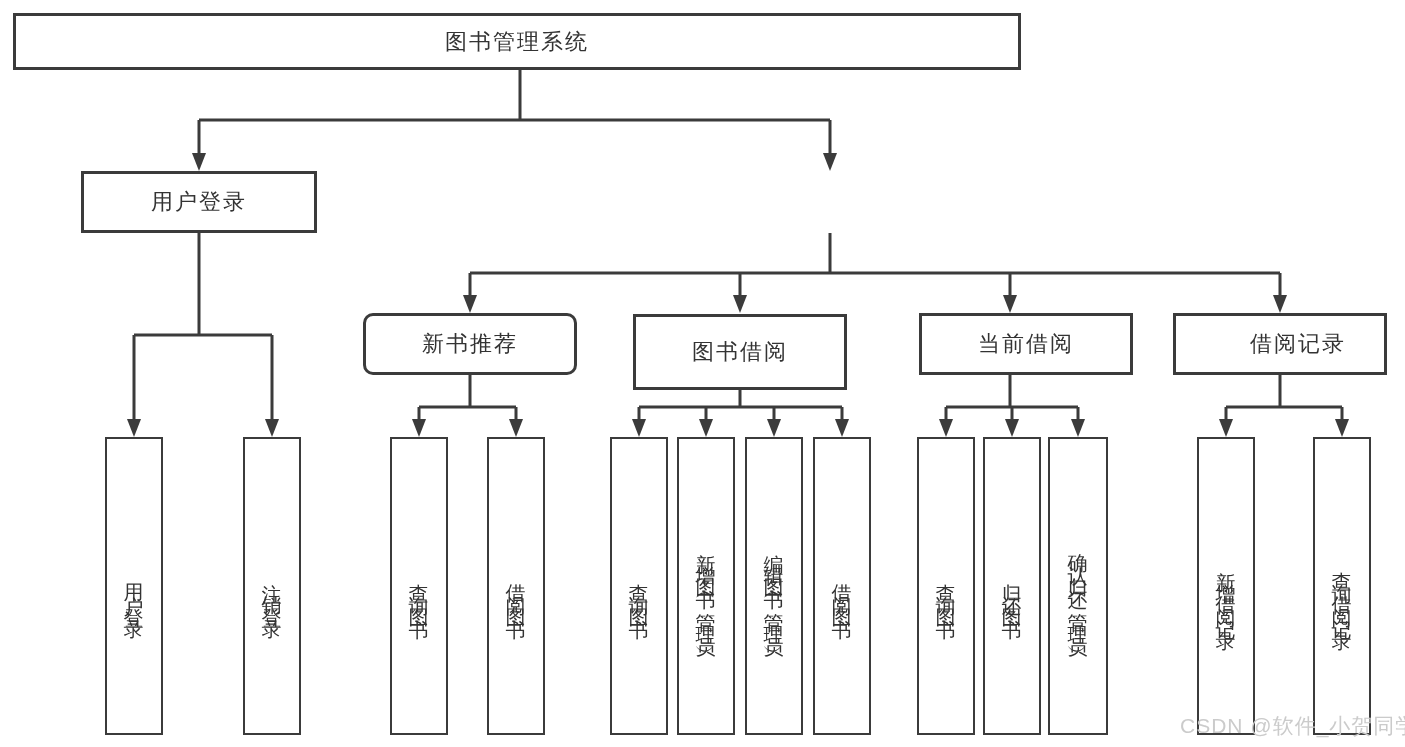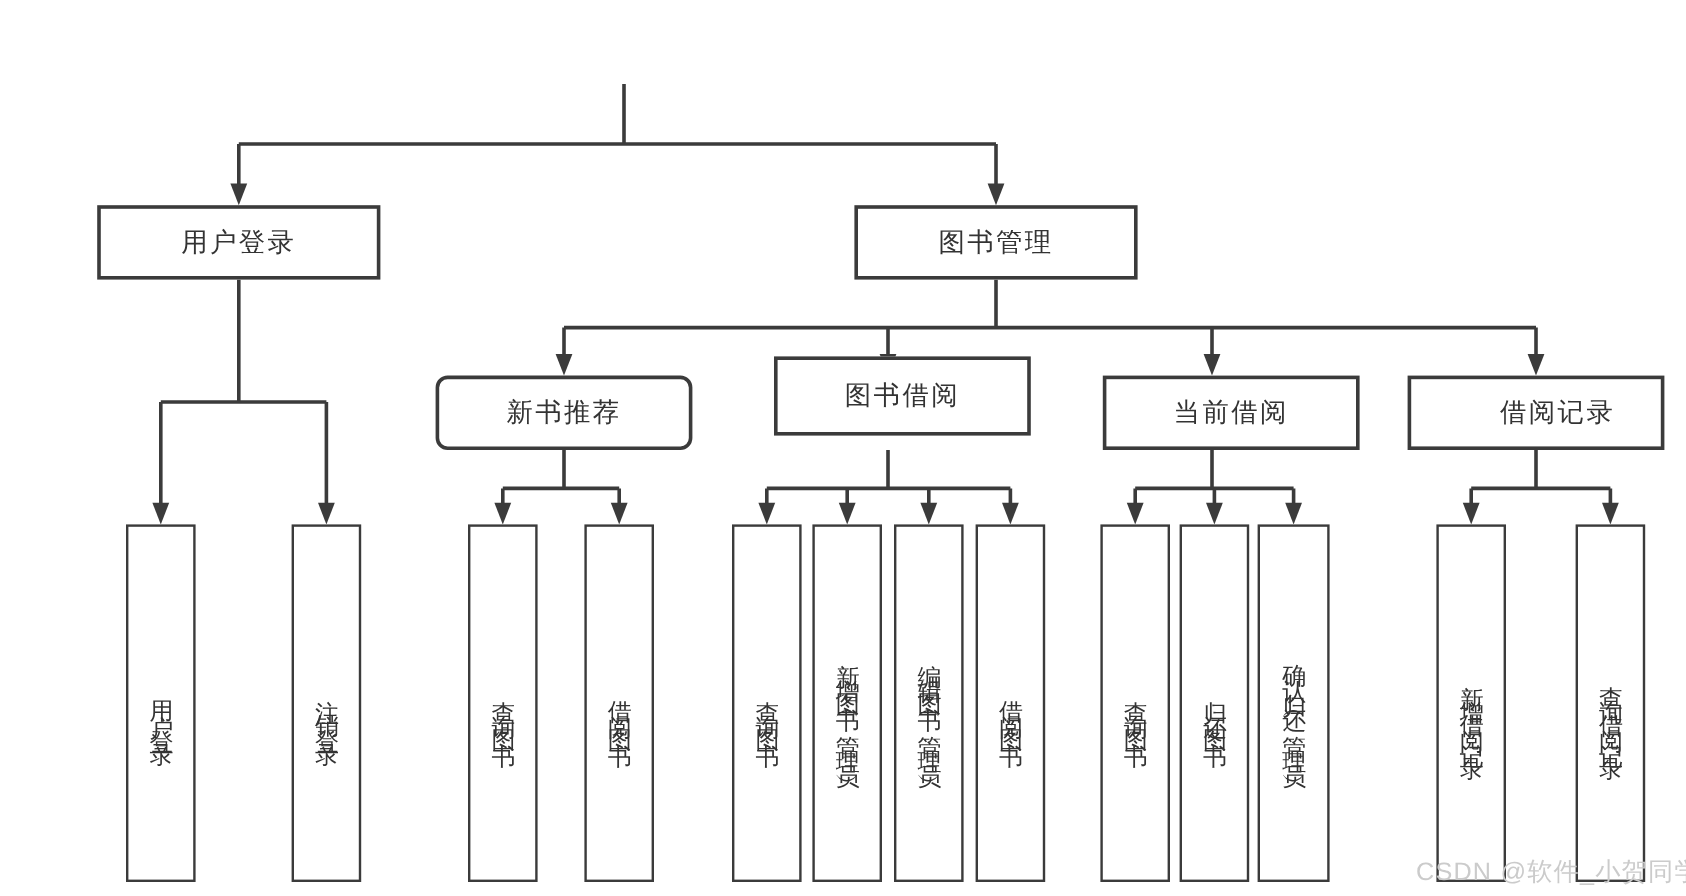--- a/index.html
+++ b/index.html
@@ -79,32 +79,32 @@
       <polygon points="767,419 781,419 774,437"></polygon>
       <polygon points="835,419 849,419 842,437"></polygon>
       <polygon points="939,419 953,419 946,437"></polygon>
       <polygon points="1005,419 1019,419 1012,437"></polygon>
       <polygon points="1071,419 1085,419 1078,437"></polygon>
       <polygon points="1219,419 1233,419 1226,437"></polygon>
       <polygon points="1335,419 1349,419 1342,437"></polygon>
     </g>
   </svg>
 
+  <div class="box hbox" style="left:13px;top:13px;width:1008px;height:57px;">
+    <span>图书管理系统</span>
+  </div>
 
   <div class="box hbox" style="left:81px;top:171px;width:236px;height:62px;">
     <span>用户登录</span>
-  </div>
-  <div class="box hbox" style="left:712px;top:171px;width:236px;height:62px;">
-    <span>图书管理</span>
   </div>
 
   <div class="box hbox" style="left:363px;top:313px;width:214px;height:62px;border-radius:10px;">
     <span>新书推荐</span>
   </div>
-  <div class="box hbox" style="left:633px;top:297px;width:214px;height:66px;margin-left:12px;">
+  <div class="box hbox" style="left:633px;top:314px;width:214px;height:76px;">
     <span>图书借阅</span>
   </div>
   <div class="box hbox" style="left:903px;top:313px;width:214px;height:62px;margin-left:16px;">
     <span>当前借阅</span>
   </div>
   <div class="box hbox" style="left:1173px;top:313px;width:214px;height:62px;padding-left:36px;">
     <span>借阅记录</span>
   </div>
 
   <div class="box vbox" style="left:105px;top:437px;width:58px;height:298px;">

